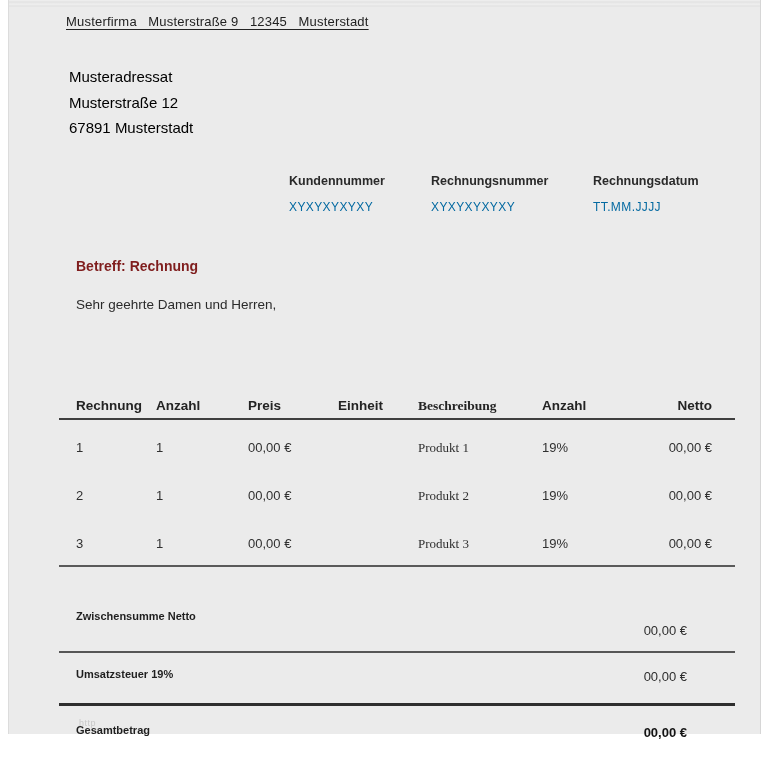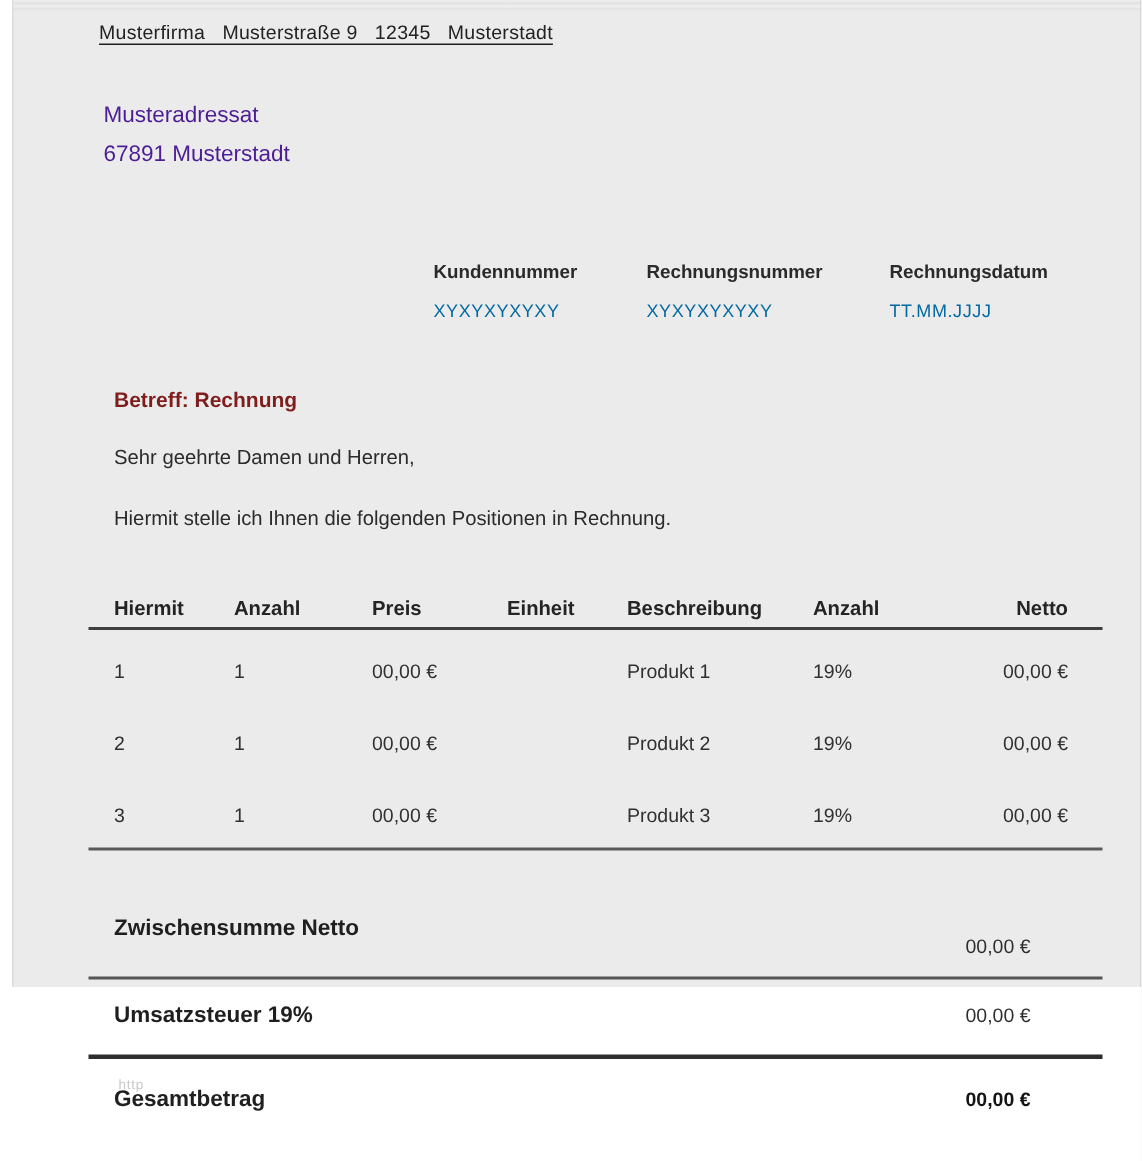--- a/index.html
+++ b/index.html
@@ -7,70 +7,70 @@
     width: 761px; height: 774px;
     background: #ffffff;
     overflow: hidden;
     font-family: "Liberation Sans", sans-serif;
     color: #1f1f1f;
     position: relative;
   }
   .page {
     position: absolute;
     left: 8px; top: 0;
-    width: 753px; height: 658px;
+    width: 753px; height: 734px;
     background: #ebebeb;
     border-left: 1px solid #dcdcdc;
     border-right: 1px solid #d6d6d6;
   }
   .scan-edge {
     position: absolute; left: 0; top: 0; right: 0; height: 7px;
     background: repeating-linear-gradient(180deg, #f2f2f2 0px, #e0e0e0 2px, #eeeeee 4px);
     opacity: .8;
   }
   .abs { position: absolute; }
 
   .sender-line {
     left: 57px; top: 14px;
     font-size: 13px;
     letter-spacing: .2px;
     text-decoration: underline;
     text-underline-offset: 3px;
     white-space: pre;
     color: #222;
   }
-  .recipient { left: 60px; top: 64px; font-size: 15px; line-height: 25.5px; color: #4c1d95; }
+  .recipient { left: 60px; top: 64px; font-size: 15px; line-height: 25.5px; color: #000000; }
 
   .meta-col { top: 174px; width: 150px; }
   .meta-label { font-size: 12.5px; font-weight: bold; color: #2a2a2a; }
   .meta-value { margin-top: 12px; font-size: 12px; letter-spacing: .4px; color: #0369a1; }
 
   .subject    { left: 67px; top: 258px; font-size: 14px;   font-weight: bold; color: #7f1d1d; }
   .salutation { left: 67px; top: 297px; font-size: 13.5px; color: #2b2b2b; }
   .intro      { left: 67px; top: 338px; font-size: 13.5px; color: #2b2b2b; }
   .trow { position: absolute; left: 50px; width: 676px; height: 18px; }
   .trow span { position: absolute; white-space: nowrap; }
   .c-pos     { left: 17px; }
   .c-anzahl  { left: 97px; }
   .c-preis   { left: 189px; }
   .c-einheit { left: 279px; }
-  .c-beschr  { left: 359px; }
+  .c-beschr  { left: 359px; font-family: Liberation Serif, serif; }
   .c-steuer  { left: 483px; }
   .c-netto   { right: 23px; }
   .thead { top: 398px; font-size: 13.5px; font-weight: bold; color: #242424; }
   .r1 { top: 440px; } .r2 { top: 488px; } .r3 { top: 536px; }
   .drow { font-size: 13px; color: #303030; }
 
   .rule { position: absolute; left: 50px; width: 676px; background: #4a4a4a; }
   .rule-head   { top: 418px; height: 2px; background: #3f3f3f; }
   .rule-body   { top: 565px; height: 2px; background: #5a5a5a; }
   .rule-mid    { top: 651px; height: 2px; background: #565656; }
   .rule-total  { top: 703px; height: 3px; background: #2e2e2e; }
 
-  .sum-label { left: 67px; font-size: 15px; font-weight: bold; color: #1f1f1f; white-space: nowrap; }
+  .sum-label { left: 67px; font-size: 11px; font-weight: bold; color: #1f1f1f; white-space: nowrap; }
   .sv { position: absolute; right: 50px; width: 120px; text-align: right; padding-right: 23px; font-size: 13px; color: #2e2e2e; white-space: nowrap; }
   .lbl-subtotal { top: 610px; }
   .val-subtotal { top: 623px; }
   .lbl-vat { top: 668px; }
   .val-vat { top: 669px; }
   .lbl-total { top: 724px; }
   .val-total { top: 725px; font-weight: bold; color: #141414; }
 
   .watermark {
     left: 30px; top: 718px;
@@ -80,42 +80,42 @@
 </head>
 <body>
 
 <div class="page">
   <div class="scan-edge"></div>
 
   <div class="abs sender-line">Musterfirma   Musterstraße 9   12345   Musterstadt</div>
 
   <div class="abs recipient">
     <div>Musteradressat</div>
+    <div>Musterstraße 12</div>
     <div>67891 Musterstadt</div>
   </div>
 
   <div class="abs meta-col" style="left:280px">
     <div class="meta-label">Kundennummer</div>
     <div class="meta-value">XYXYXYXYXY</div>
   </div>
   <div class="abs meta-col" style="left:422px">
     <div class="meta-label">Rechnungsnummer</div>
     <div class="meta-value">XYXYXYXYXY</div>
   </div>
   <div class="abs meta-col" style="left:584px">
     <div class="meta-label">Rechnungsdatum</div>
     <div class="meta-value">TT.MM.JJJJ</div>
   </div>
 
   <div class="abs subject">Betreff: Rechnung</div>
   <div class="abs salutation">Sehr geehrte Damen und Herren,</div>
-  <div class="abs intro">Hiermit stelle ich Ihnen die folgenden Positionen in Rechnung.</div>
 
   <div class="trow thead">
-    <span class="c-pos">Hiermit</span>
+    <span class="c-pos">Rechnung</span>
     <span class="c-anzahl">Anzahl</span>
     <span class="c-preis">Preis</span>
     <span class="c-einheit">Einheit</span>
     <span class="c-beschr">Beschreibung</span>
     <span class="c-steuer">Anzahl</span>
     <span class="c-netto">Netto</span>
   </div>
   <div class="rule rule-head"></div>
 
   <div class="trow drow r1">

